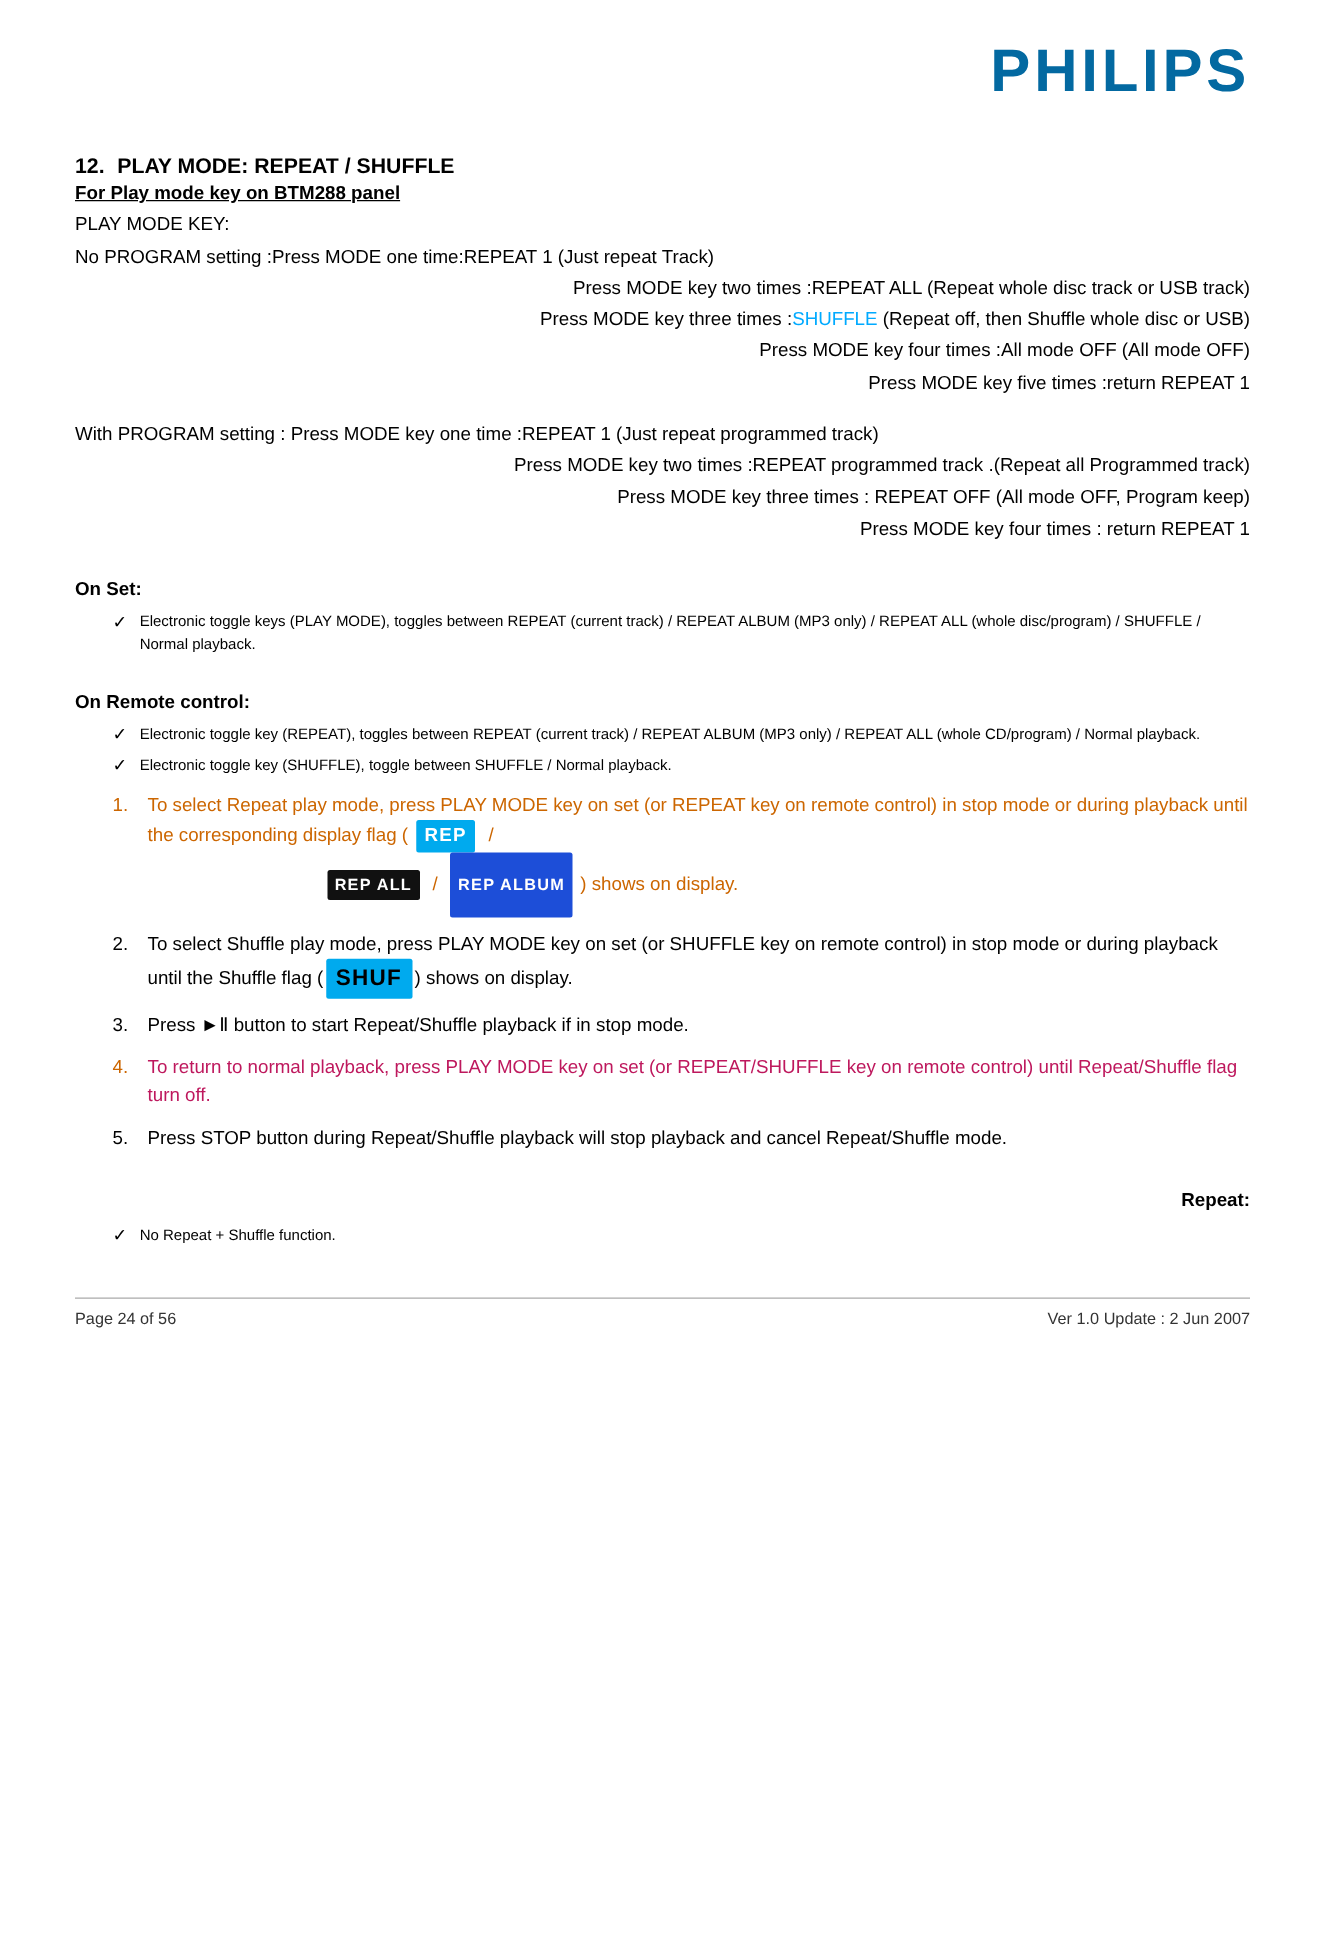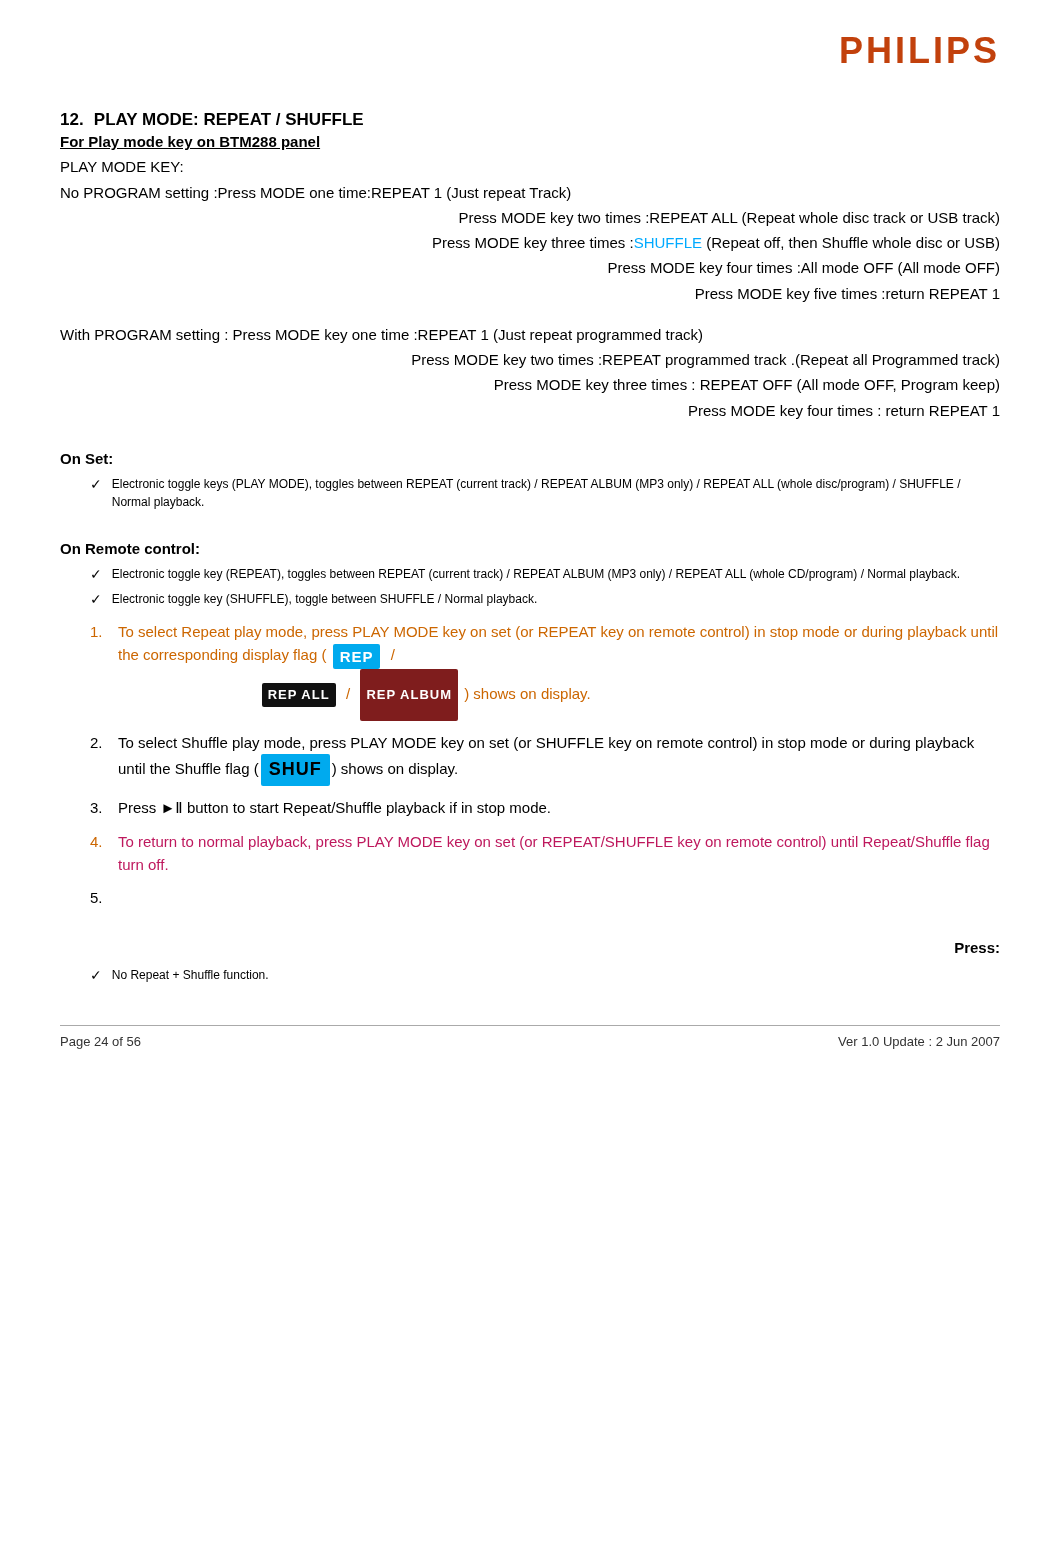--- a/index.html
+++ b/index.html
@@ -11,24 +11,24 @@
       width: 1060px;
       min-height: 1564px;
       padding: 20px 60px 40px 60px;
     }
     .header {
       text-align: right;
       padding: 10px 0 20px 0;
       border-bottom: none;
     }
     .philips-logo {
-      font-size: 36px;
+      font-size: 48px;
       font-weight: 900;
       letter-spacing: 3px;
-      color: #c2410c;
+      color: #0369a1;
       font-family: Arial Black, Arial, sans-serif;
     }
     .section-title {
       font-size: 17px;
       font-weight: bold;
       margin-top: 30px;
       margin-bottom: 6px;
     }
     .underline {
       text-decoration: underline;
@@ -114,21 +114,21 @@
       font-weight: bold;
       font-size: 13px;
       padding: 2px 6px;
       border-radius: 2px;
       letter-spacing: 1px;
       vertical-align: middle;
       margin: 0 2px;
     }
     .badge-repalbum {
       display: inline-block;
-      background: #7f1d1d;
+      background: #1d4ed8;
       color: #fff;
       font-weight: bold;
       font-size: 13px;
       padding: 16px 6px;
       border-radius: 2px;
       letter-spacing: 1px;
       vertical-align: middle;
       margin: 0 2px;
     }
     .badge-shuf {
@@ -239,25 +239,26 @@
 
   <div class="numbered-item colored-item-4">
     <span class="num" style="color:#cc6600;">4.</span>
     <span style="color:#be185d;">
       To return to normal playback, press PLAY MODE key on set (or REPEAT/SHUFFLE key on remote control) until Repeat/Shuffle flag turn off.
     </span>
   </div>
 
   <div class="numbered-item">
     <span class="num">5.</span>
-  </div>
-
-</div>
-
-<div class="remark-title indent1">Press:</div>
+    <span>Press  STOP  button  during  Repeat/Shuffle  playback  will  stop  playback  and  cancel Repeat/Shuffle mode.</span>
+  </div>
+
+</div>
+
+<div class="remark-title indent1">Repeat:</div>
 <div class="bullet-section">
   <div class="bullet-row">
     <span class="checkmark">✓</span>
     <span class="bullet-text">No Repeat + Shuffle function.</span>
   </div>
 </div>
 
 <div class="footer">
   <span>Page 24 of 56</span>
   <span>Ver 1.0    Update : 2 Jun 2007</span>

